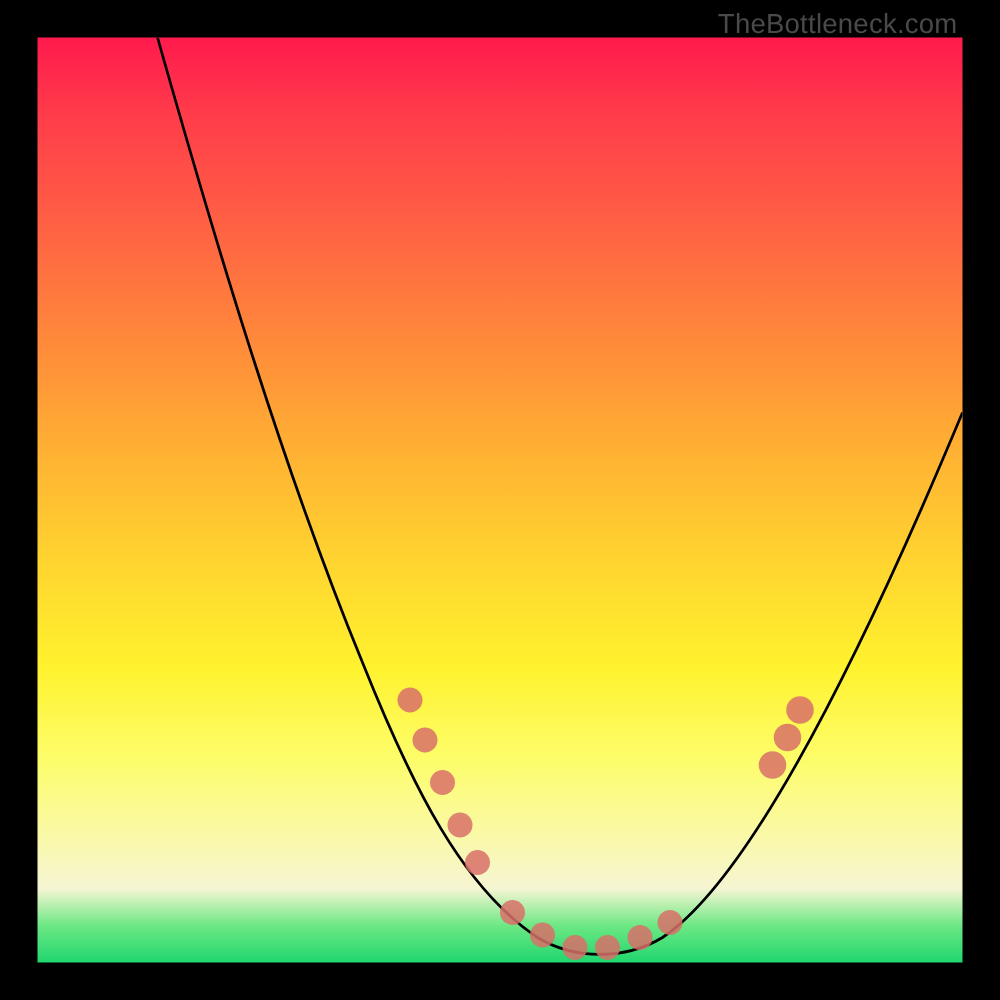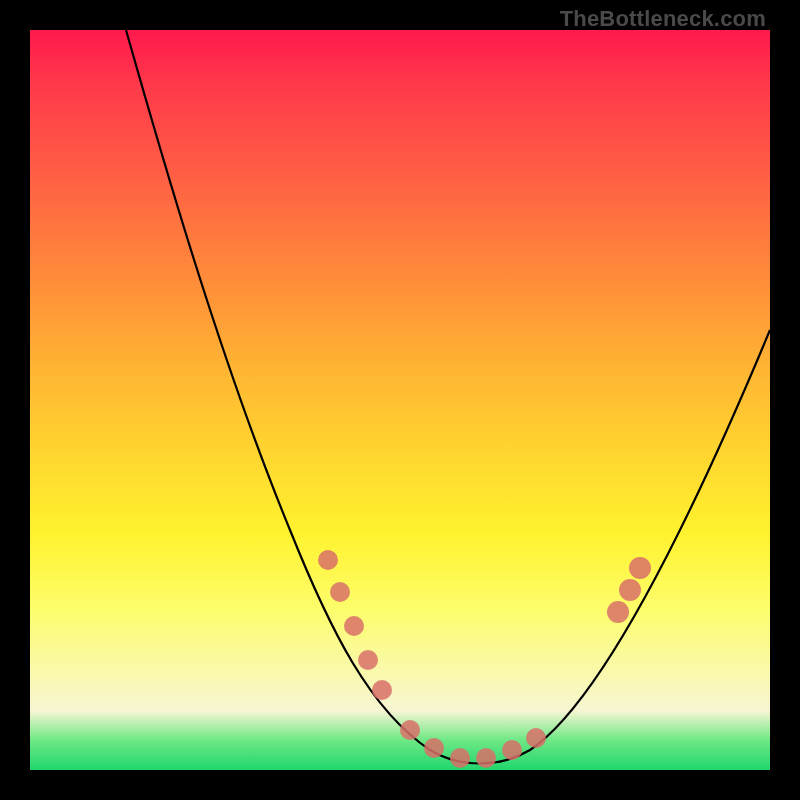--- a/index.html
+++ b/index.html
@@ -40,21 +40,21 @@
       #6de884 96%,
       #20d66e 100%
     );
   }
   .watermark {
     position: absolute;
     top: 6px;
     right: 34px;
     color: #4a4a4a;
     font-size: 22px;
-    font-weight: 700;
+    font-weight: 400;
     letter-spacing: 0.2px;
     user-select: none;
   }
   svg.curves {
     position: absolute;
     left: 0;
     top: 0;
     width: 740px;
     height: 740px;
   }

